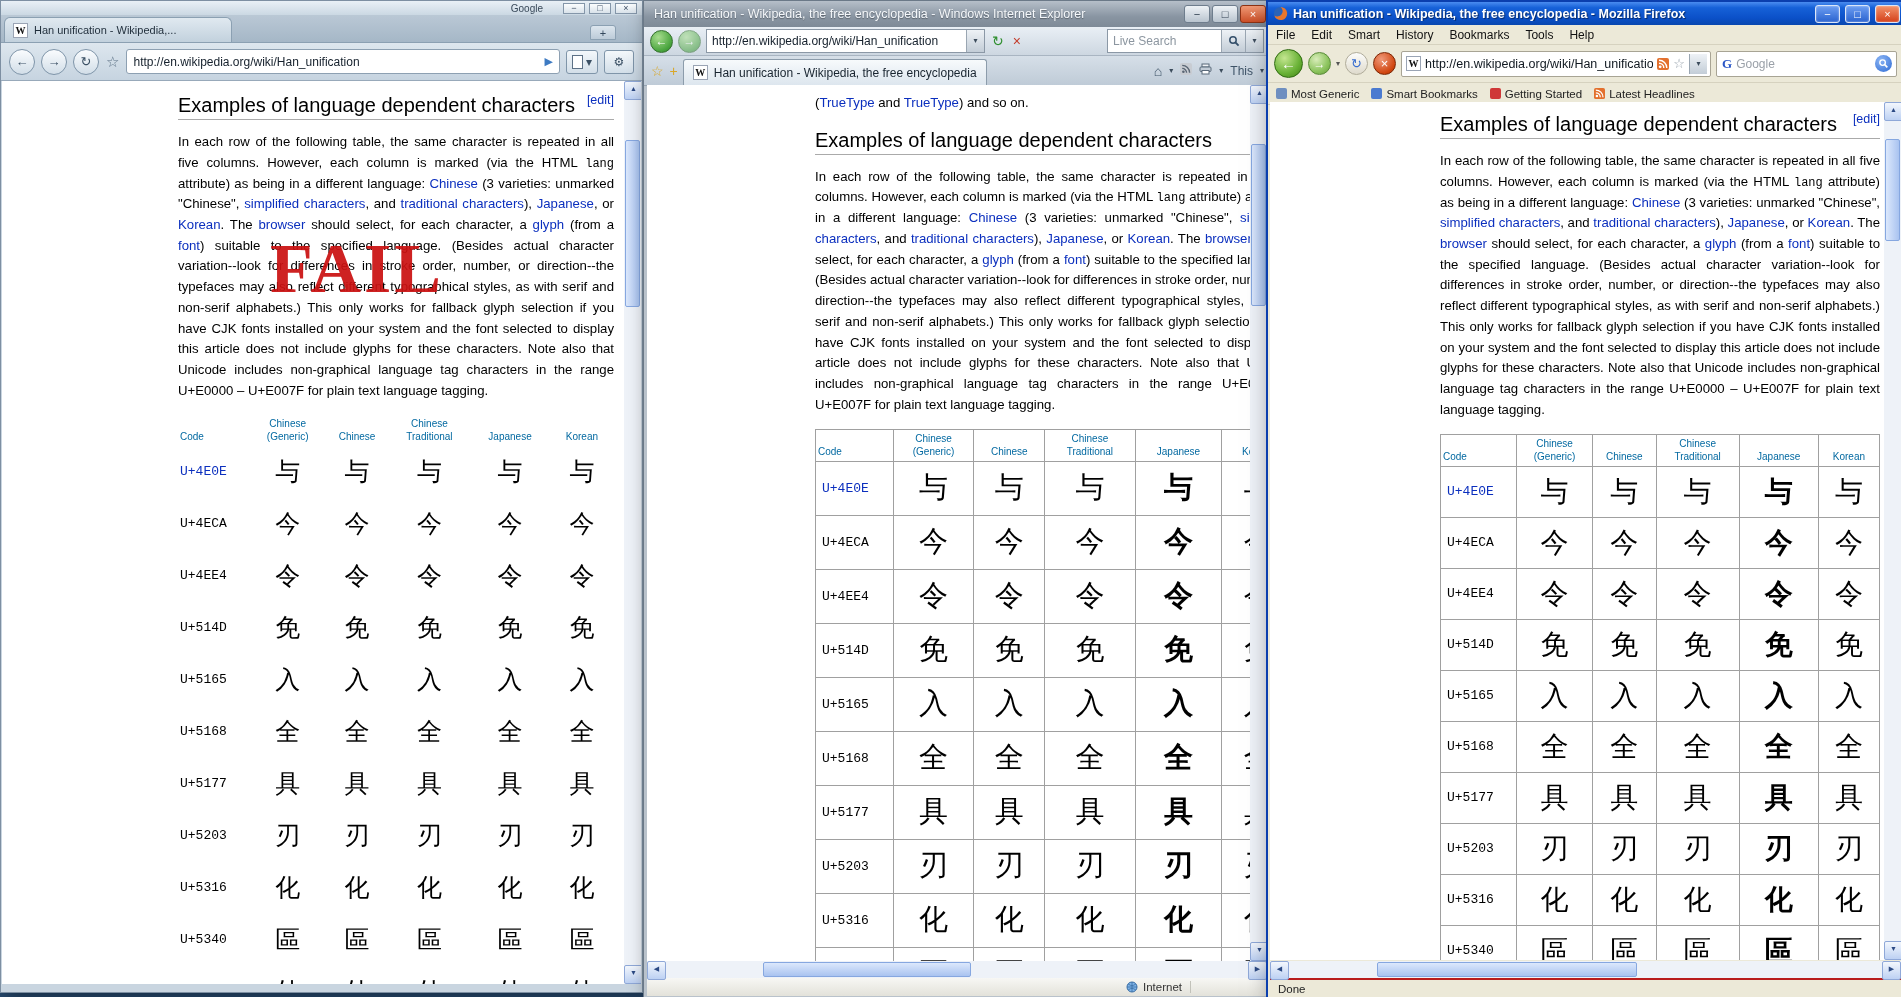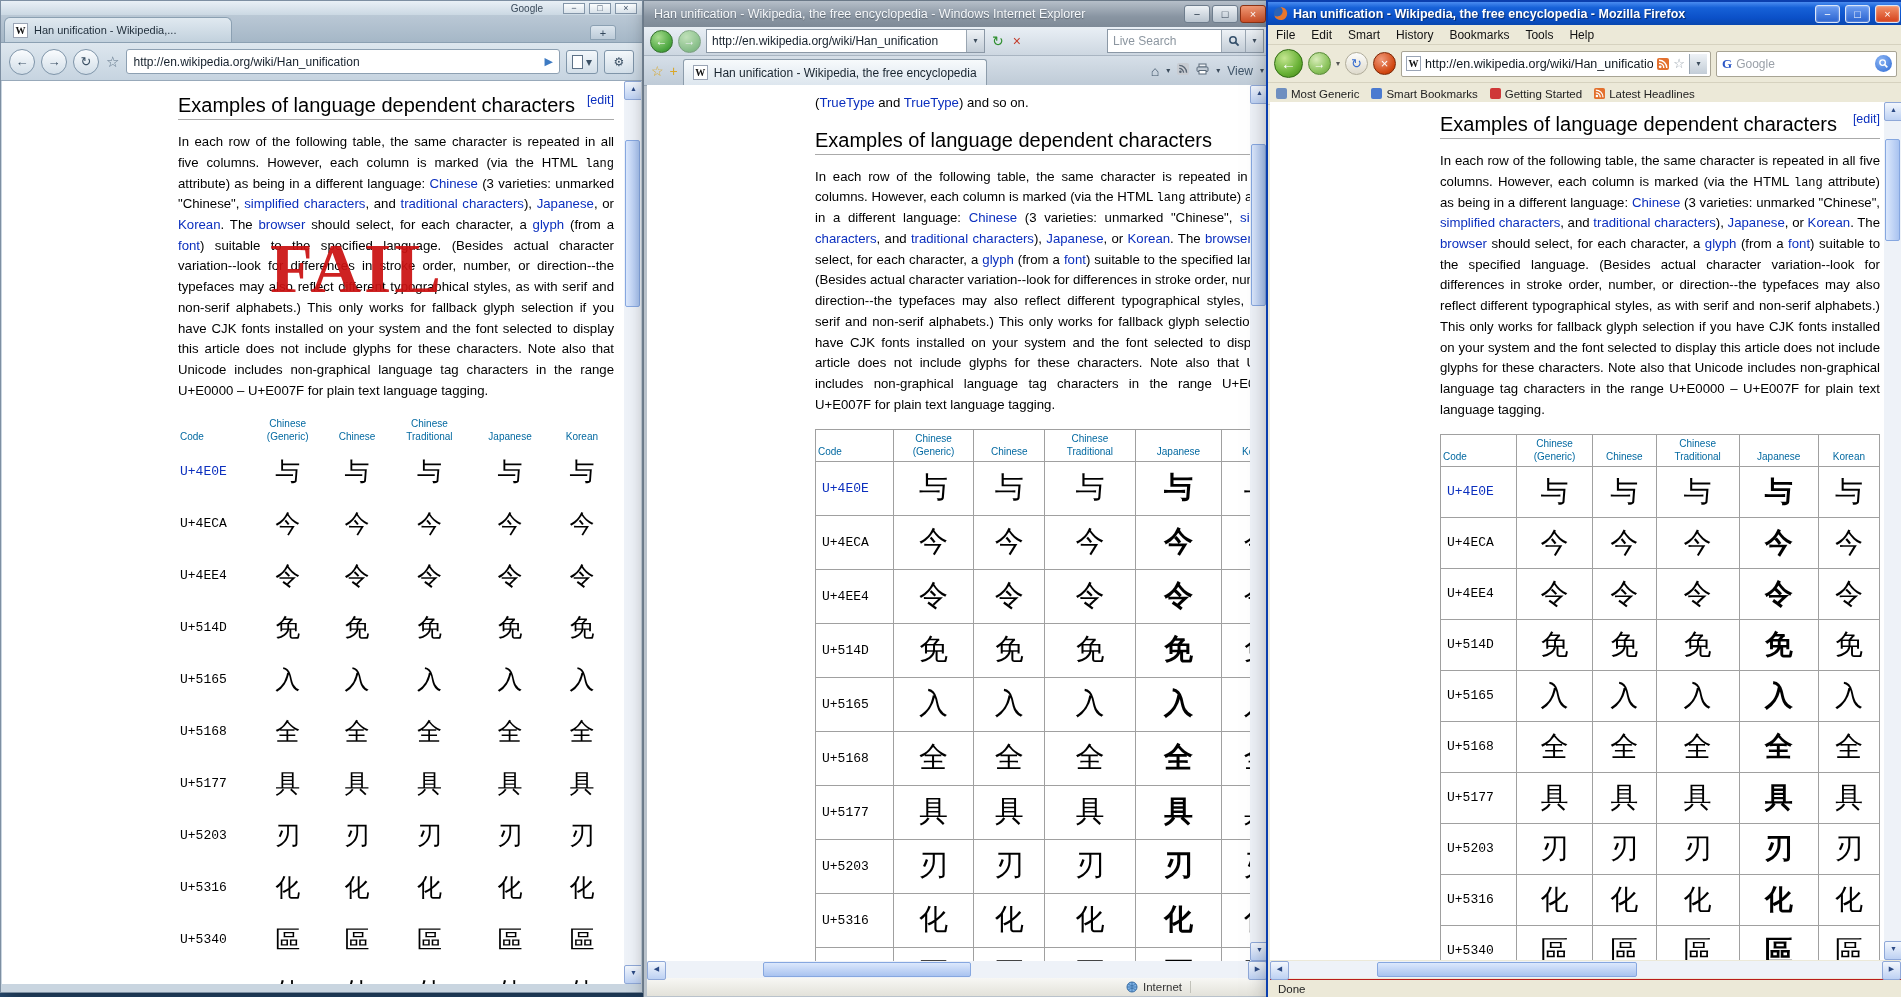--- a/index.html
+++ b/index.html
@@ -117,21 +117,21 @@
   .bm-item{display:flex;align-items:center;gap:4px;}
   .bm-sq{width:11px;height:11px;border-radius:2px;display:inline-block;flex:none;}
   .ff-content{position:absolute;top:100px;left:2px;right:2px;bottom:39px;background:#fff;overflow:hidden;}
   .ff-article{padding:10px 0 0 170px;width:440px;}
   #win-ff .chartable .col0{width:74px;} #win-ff .chartable .col1{width:76px;}
   #win-ff .chartable .col2{width:62px;} #win-ff .chartable .col3{width:84px;}
   #win-ff .chartable .col4{width:80px;} #win-ff .chartable .col5{width:60px;}
   #win-ff .chartable td{height:48px;} #win-ff .chartable td.ch{font-size:28px;}
   #win-ff .chartable td.col4{font-weight:bold;}
   .ff-hscroll{left:2px;right:2px;bottom:21px;}
-  .ff-status{position:absolute;left:2px;right:2px;bottom:2px;height:17px;background:#ece9d8;border-top:1px solid #b91c1c;display:flex;align-items:center;font-size:11.5px;color:#222;padding:0 8px;}
+  .ff-status{position:absolute;left:2px;right:2px;bottom:2px;height:17px;background:#ece9d8;border-top:5px solid #b91c1c;display:flex;align-items:center;font-size:11.5px;color:#222;padding:0 8px;}
 </style>
 </head>
 <body>
 
 <div class="stage">
 
   <section class="window" id="win-left">
     <div class="lw-titlestrip">
       <span class="lw-google">Google</span>
       <button class="winbtn-sm">−</button>
@@ -326,21 +326,21 @@
             </svg>
         </span>
         <span>
           <svg width="13" height="12" viewBox="0 0 13 12">
               <rect x="3" y="1" width="7" height="3" fill="#eef1f5" stroke="#5a6a7a"></rect>
               <rect x="1" y="4" width="11" height="4.5" rx="1" fill="#c3ccd6" stroke="#5a6a7a"></rect>
               <rect x="3" y="7.5" width="7" height="3.5" fill="#fff" stroke="#5a6a7a"></rect>
             </svg>
         </span>
         <span class="ddv">▾</span>
-        <span>View</span>
+        <span>This</span>
         <span class="ddv">▾</span>
       </div>
     </div>
     <div class="ie-content">
       <div class="article ie-article">
         <p><span>(</span><span class="link">TrueType</span><span> and </span><span class="link">TrueType</span><span>) and so on.</span></p>
         <h2>
           
           <span>Examples of language dependent characters</span>
         </h2>

